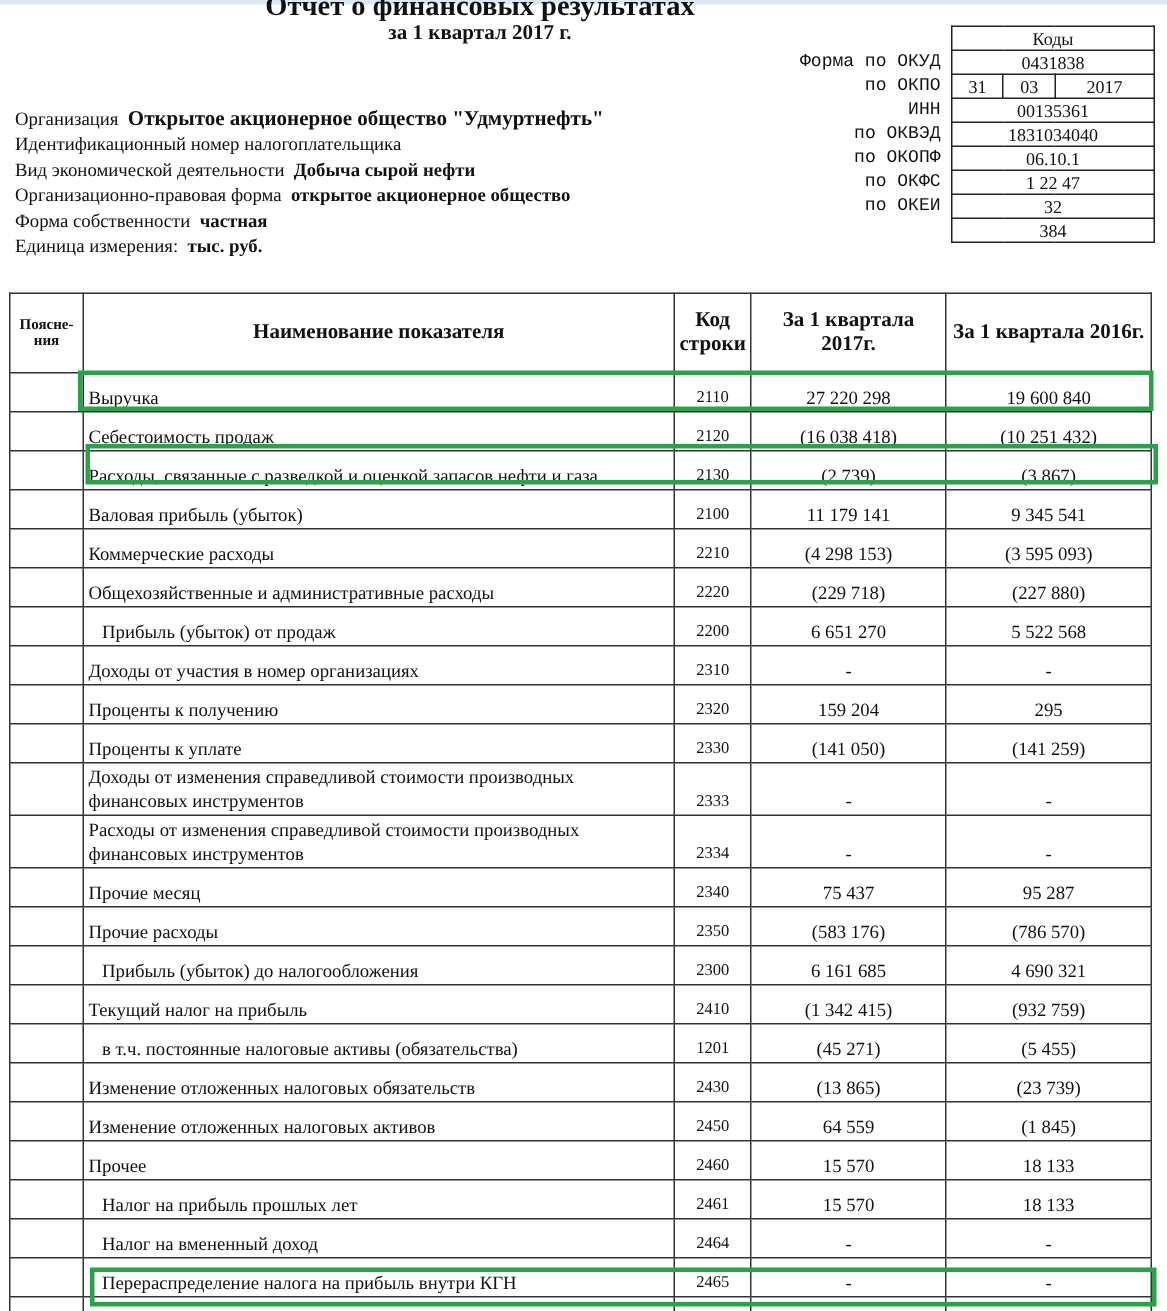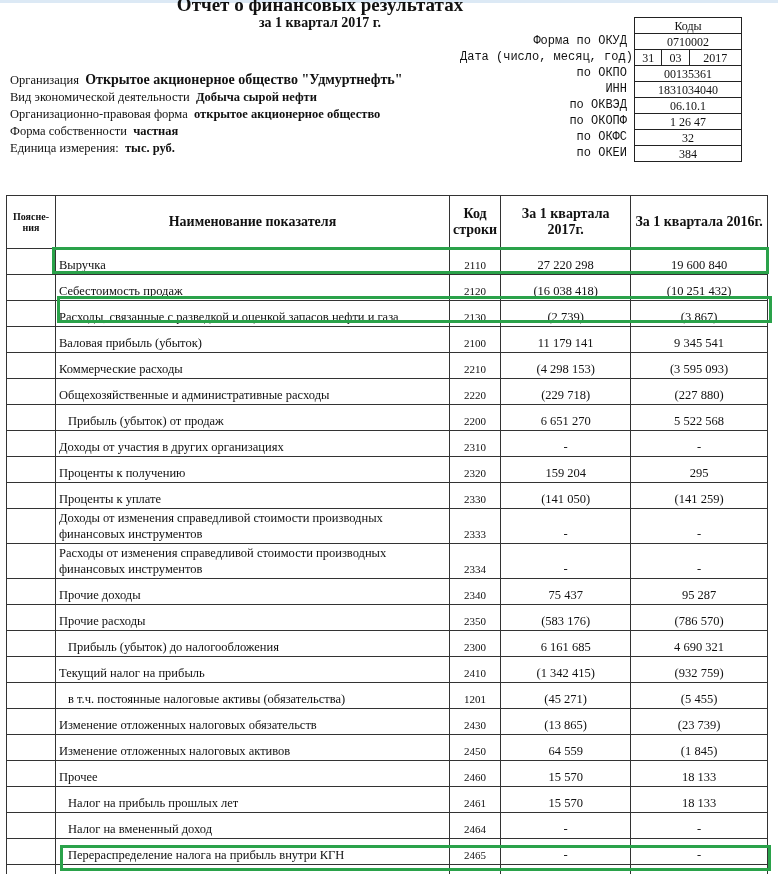--- a/index.html
+++ b/index.html
@@ -15,21 +15,21 @@
   .t1 { text-indent: 0; }
 
   .meta { position: absolute; left: 10px; top: 71px; font-size: 12.5px; line-height: 17px; }
   .meta .row { white-space: nowrap; }
   .meta b { font-weight: bold; }
   .meta .org-val { font-size: 14px; }
 
   .codes-labels { position: absolute; left: 460px; top: 17px; width: 170px; font-size: 12px; font-family: Liberation Mono, monospace; }
   .codes-labels div { height: 16px; line-height: 16px; text-align: right; padding-right: 3px; white-space: nowrap; }
 
-  table.codes { position: absolute; left: 634px; top: 17px; width: 108px; border-collapse: collapse; font-size: 12px; }
+  table.codes { position: absolute; left: 634px; top: 17px; width: 136px; border-collapse: collapse; font-size: 12px; }
   table.codes td { border: 1px solid #222; height: 15px; padding: 0; text-align: center; line-height: 14px; }
 
   table.main {
     position: absolute; left: 6px; top: 195px; width: 762px;
     border-collapse: collapse; font-size: 12.5px;
   }
   table.main td, table.main th { border: 1px solid #333; padding: 0 3px; }
   table.main th { font-weight: bold; font-size: 14px; height: 52px; }
   table.main th.c-note { font-size: 10px; width: 42px; }
   table.main th.c-name { width: 387px; }
@@ -51,73 +51,75 @@
 
 <div class="title t1" style="left:170px;width:300px;">Отчет о финансовых результатах</div>
 <div class="title t2" style="left:170px;width:300px;">за 1 квартал 2017 г.</div>
 
 <div class="meta">
   <div class="row">
     <span>Организация</span>&nbsp;
     <b class="org-val">Открытое акционерное общество "Удмуртнефть"</b>
   </div>
   <div class="row">
+    <span>Идентификационный номер налогоплательщика</span>
+  </div>
+  <div class="row">
     <span>Вид экономической деятельности</span>&nbsp;
     <b>Добыча сырой нефти</b>
   </div>
   <div class="row">
     <span>Организационно-правовая форма</span>&nbsp;
     <b>открытое акционерное общество</b>
   </div>
   <div class="row">
     <span>Форма собственности</span>&nbsp;
     <b>частная</b>
   </div>
   <div class="row">
     <span>Единица измерения:</span>&nbsp;
     <b>тыс. руб.</b>
   </div>
 </div>
 
 <div class="codes-labels">
   <div></div>
   <div>Форма по ОКУД</div>
-  <div>Дата (число, месяц, год)</div>
   <div>по ОКПО</div>
   <div>ИНН</div>
   <div>по ОКВЭД</div>
   <div>по ОКОПФ</div>
   <div>по ОКФС</div>
   <div>по ОКЕИ</div>
 </div>
 
 <table class="codes">
   <tbody>
       <tr>
         <td colspan="3">Коды</td>
       </tr>
   <tr>
-        <td colspan="3">0710002</td>
+        <td colspan="3">0431838</td>
       </tr>
   <tr>
     <td>31</td>
     <td>03</td>
     <td>2017</td>
   </tr>
   <tr>
         <td colspan="3">00135361</td>
       </tr>
   <tr>
         <td colspan="3">1831034040</td>
       </tr>
   <tr>
         <td colspan="3">06.10.1</td>
       </tr>
   <tr>
-        <td colspan="3">1 26 47</td>
+        <td colspan="3">1 22 47</td>
       </tr>
   <tr>
         <td colspan="3">32</td>
       </tr>
   <tr>
         <td colspan="3">384</td>
       </tr>
 </tbody>
   </table>
 
@@ -176,21 +178,21 @@
       </tr>
       <tr class="bold">
         <td class="note"></td>
         <td class="name ind">Прибыль (убыток) от продаж</td>
         <td class="code">2200</td>
         <td class="num">6 651 270</td>
         <td class="num">5 522 568</td>
       </tr>
       <tr>
         <td class="note"></td>
-        <td class="name">Доходы от участия в других организациях</td>
+        <td class="name">Доходы от участия в номер организациях</td>
         <td class="code">2310</td>
         <td class="num">-</td>
         <td class="num">-</td>
       </tr>
       <tr>
         <td class="note"></td>
         <td class="name">Проценты к получению</td>
         <td class="code">2320</td>
         <td class="num">159 204</td>
         <td class="num">295</td>
@@ -211,21 +213,21 @@
       </tr>
       <tr class="two">
         <td class="note"></td>
         <td class="name">Расходы от изменения справедливой стоимости производных финансовых инструментов</td>
         <td class="code">2334</td>
         <td class="num">-</td>
         <td class="num">-</td>
       </tr>
       <tr>
         <td class="note"></td>
-        <td class="name">Прочие доходы</td>
+        <td class="name">Прочие месяц</td>
         <td class="code">2340</td>
         <td class="num">75 437</td>
         <td class="num">95 287</td>
       </tr>
       <tr>
         <td class="note"></td>
         <td class="name">Прочие расходы</td>
         <td class="code">2350</td>
         <td class="num">(583 176)</td>
         <td class="num">(786 570)</td>

